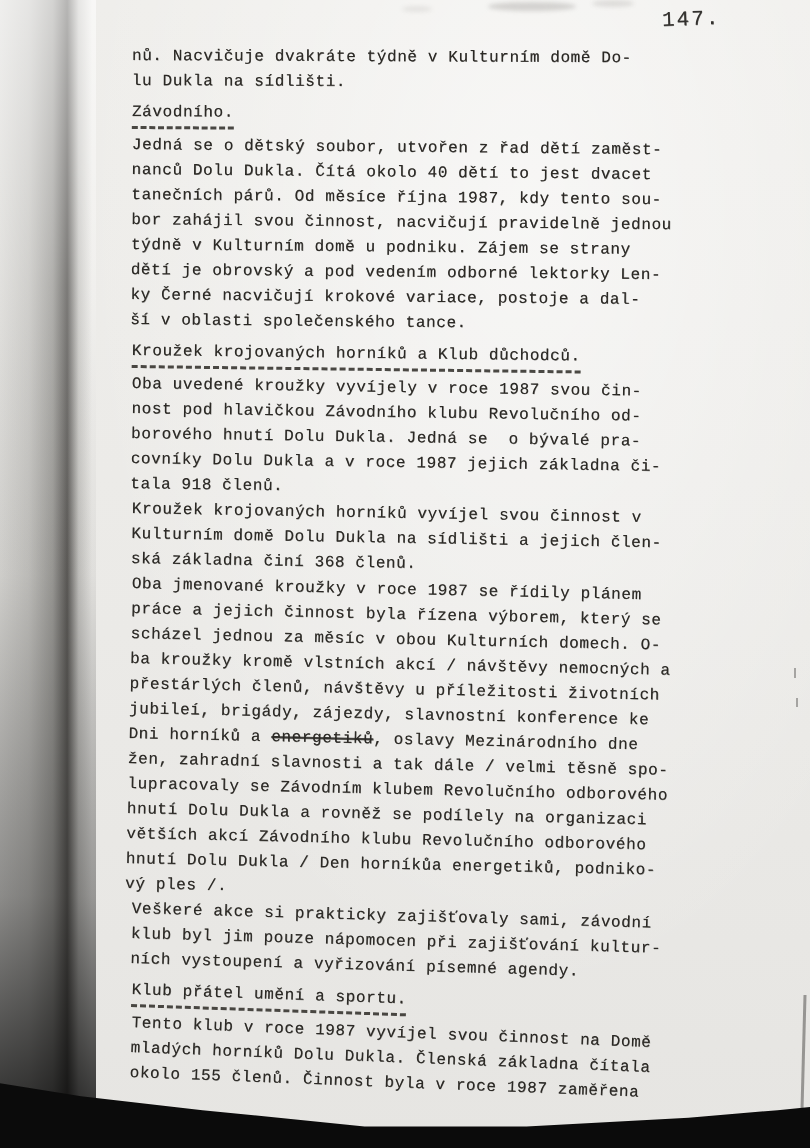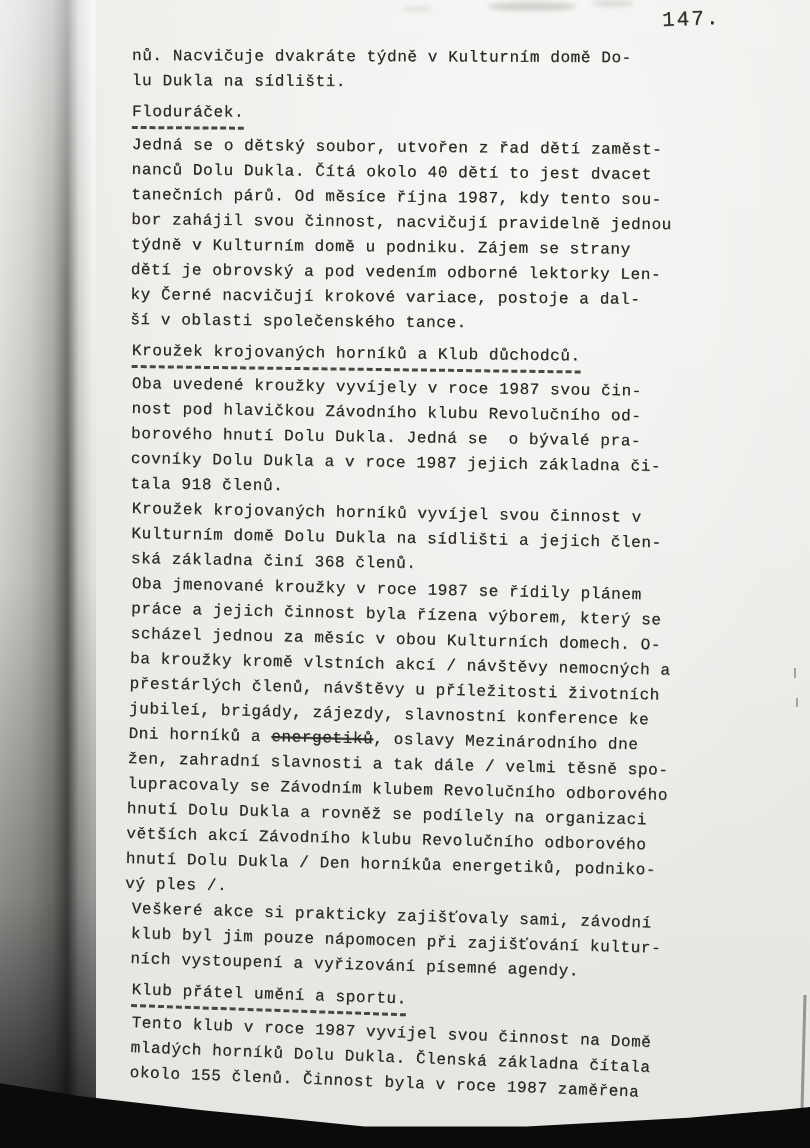--- a/index.html
+++ b/index.html
@@ -77,21 +77,21 @@
   <div class="smudge smudge-b"></div>
   <div class="smudge smudge-c"></div>
 
   <div class="page-number">147.</div>
 
   <div class="text-column">
       <div class="para t0">
         <div class="line">nů. Nacvičuje dvakráte týdně v Kulturním domě Do-</div>
         <div class="line">lu Dukla na sídlišti.</div>
       </div>
-      <div class="heading t1"><span class="heading-text">Floduráček.</span></div>
+      <div class="heading t1"><span class="heading-text">Závodního.</span></div>
       <div class="para t2">
         <div class="line">Jedná se o dětský soubor, utvořen z řad dětí zaměst-</div>
         <div class="line">nanců Dolu Dukla. Čítá okolo 40 dětí to jest dvacet</div>
         <div class="line">tanečních párů. Od měsíce října 1987, kdy tento sou-</div>
         <div class="line">bor zahájil svou činnost, nacvičují pravidelně jednou</div>
         <div class="line">týdně v Kulturním domě u podniku. Zájem se strany</div>
         <div class="line">dětí je obrovský a pod vedením odborné lektorky Len-</div>
         <div class="line">ky Černé nacvičují krokové variace, postoje a dal-</div>
         <div class="line">ší v oblasti společenského tance.</div>
       </div>

